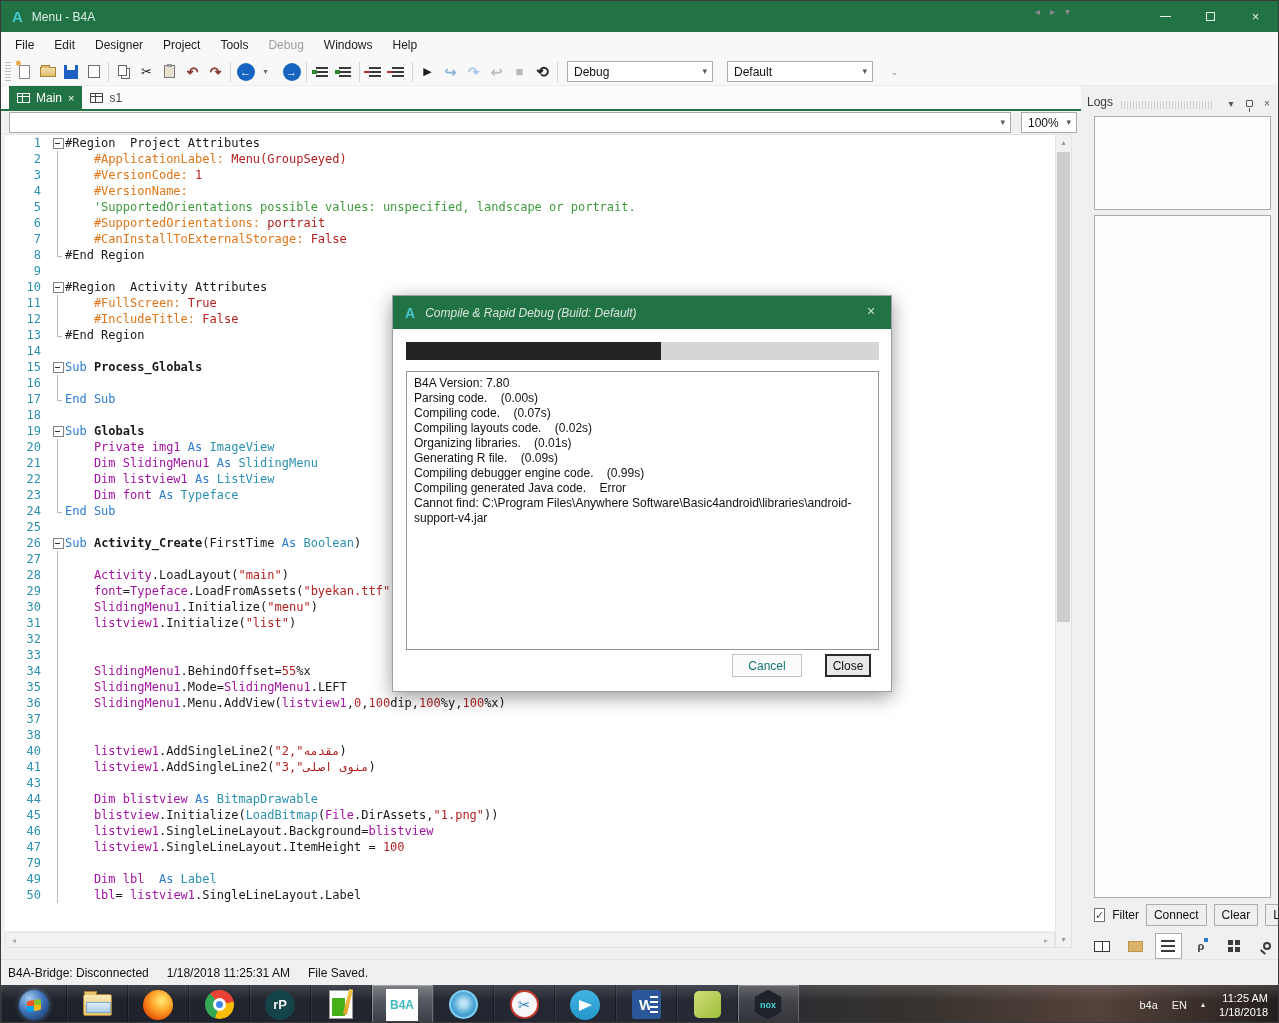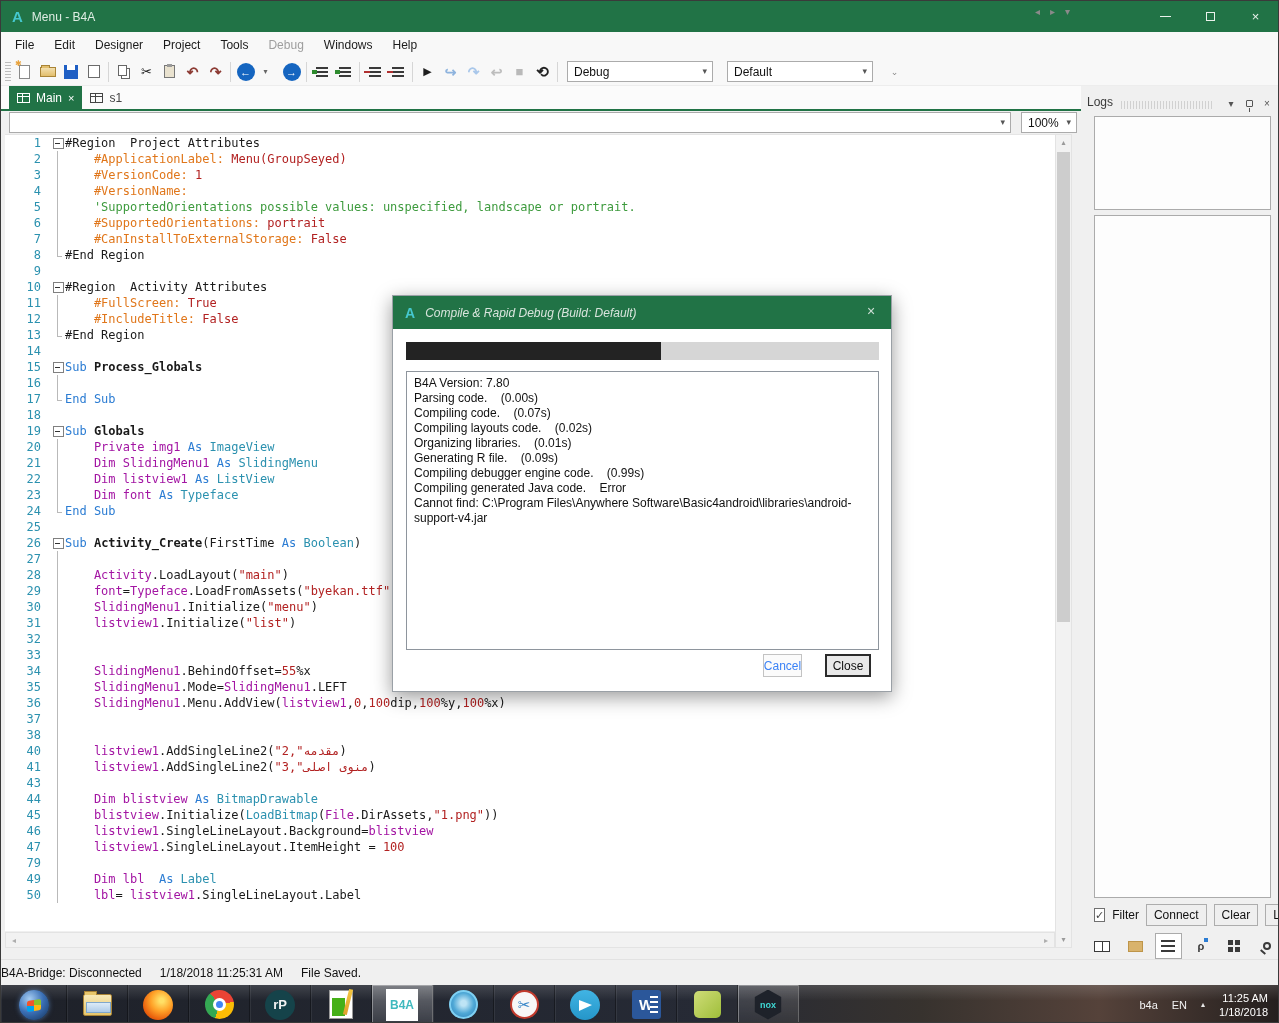--- a/index.html
+++ b/index.html
@@ -84,21 +84,21 @@
           box-shadow:0 5px 18px rgba(0,0,0,.4);border:1px solid #9aa0a6;}
   .dtitle{height:33px;background:#217346;display:flex;align-items:center;}
   .dtitle .applogo{color:#45C8CE;font-weight:bold;font-size:14px;margin:0 10px 0 12px;}
   .dtitle .dtext{color:#D8E4DC;font-size:12px;font-style:italic;}
   .dclose{position:absolute;right:10px;top:7px;color:#CFE0D6;font-size:14px;width:20px;text-align:center;}
   .progress{position:absolute;left:13px;top:46px;width:473px;height:18px;background:#D6D6D6;}
   .pfill{height:100%;background:#232323;}
   .dlog{position:absolute;left:13px;top:75px;width:473px;height:279px;border:1px solid #8E959D;padding:4px 7px;
         font-size:12px;line-height:15px;color:#111;white-space:pre-wrap;overflow-wrap:break-word;overflow:hidden;}
   .dbtn{position:absolute;height:23px;font-size:12px;display:flex;align-items:center;justify-content:center;bottom:14px;}
-  .btn-cancel{right:89px;width:39px;background:#FBFBFB;border:1px solid #C3C3C3;color:#3b82f6;}
+  .btn-cancel{right:89px;width:70px;background:#FBFBFB;border:1px solid #C3C3C3;color:#0f766e;}
   .btn-close{right:20px;width:46px;background:#E9E9E9;border:2px solid #2B2B2B;color:#111;}
   
   .rpanel{position:absolute;left:1086px;top:88px;width:193px;height:870px;background:#F0F0F0;}
   .rphead{position:absolute;left:0;top:2px;right:4px;height:18px;display:flex;align-items:flex-end;font-size:12px;color:#3b3b3b;}
   .rphead .dots{flex:1;height:8px;margin:0 8px;background:repeating-linear-gradient(90deg,#C9C9C9 0 1px,transparent 1px 3px);opacity:.8;}
   .rphead .hico{width:18px;text-align:center;color:#555;font-size:10px;}
   .pin{display:inline-block;width:7px;height:7px;border:1px solid #555;border-radius:1px;position:relative;margin-top:-4px;}
   .pin::after{content:"";position:absolute;left:2px;top:7px;width:1px;height:4px;background:#555;}
   .rbox{position:absolute;left:7px;width:177px;background:#FDFDFD;border:1px solid #ABABAB;}
   .rbox1{top:27px;height:94px;} .rbox2{top:126px;height:683px;}
@@ -116,21 +116,21 @@
   .irefs::after{content:"";position:absolute;right:-4px;top:-2px;width:4px;height:4px;background:#2B7CD3;}
   .igrid{width:12px;height:12px;background:
      linear-gradient(#3a3a3a,#3a3a3a) 0 0/5px 5px no-repeat,
      linear-gradient(#3a3a3a,#3a3a3a) 7px 0/5px 5px no-repeat,
      linear-gradient(#3a3a3a,#3a3a3a) 0 7px/5px 5px no-repeat,
      linear-gradient(#3a3a3a,#3a3a3a) 7px 7px/5px 5px no-repeat;}
   .imag{width:8px;height:8px;border:2px solid #3a3a3a;border-radius:50%;position:relative;}
   .imag::after{content:"";position:absolute;left:-5px;top:7px;width:6px;height:2px;background:#3a3a3a;transform:rotate(40deg);}
   
   .statusbar{position:absolute;left:0;top:958px;right:0;height:26px;background:#F0F0F0;border-top:1px solid #E2E2E2;
-             display:flex;align-items:center;gap:18px;padding-left:0;font-size:12px;color:#111;}
+             display:flex;align-items:center;gap:18px;padding-left:7px;font-size:12px;color:#111;}
   
   .taskbar{position:absolute;left:0;top:984px;right:0;height:39px;
      background:linear-gradient(180deg,rgba(255,255,255,.14),rgba(255,255,255,0) 40%),
                 linear-gradient(90deg,#1E2129 0%,#262A35 55%,#37322E 72%,#55423A 86%,#241F1E 100%);
      display:flex;align-items:stretch;}
   .tbtn{width:61px;display:flex;align-items:center;justify-content:center;border-right:1px solid rgba(0,0,0,.35);
         box-shadow:inset 1px 0 rgba(255,255,255,.07);}
   .tbtn.running{background:linear-gradient(rgba(255,255,255,.16),rgba(255,255,255,.04));outline:1px solid rgba(255,255,255,.3);outline-offset:-1px;}
   .tbtn.active{background:linear-gradient(rgba(255,255,255,.32),rgba(255,255,255,.10));}
   .ic-start{width:30px;height:30px;border-radius:50%;background:radial-gradient(circle at 35% 30%,#A6CDF2,#3A6FB5 48%,#16365F 95%);position:relative;box-shadow:0 0 5px rgba(120,180,255,.5);}

